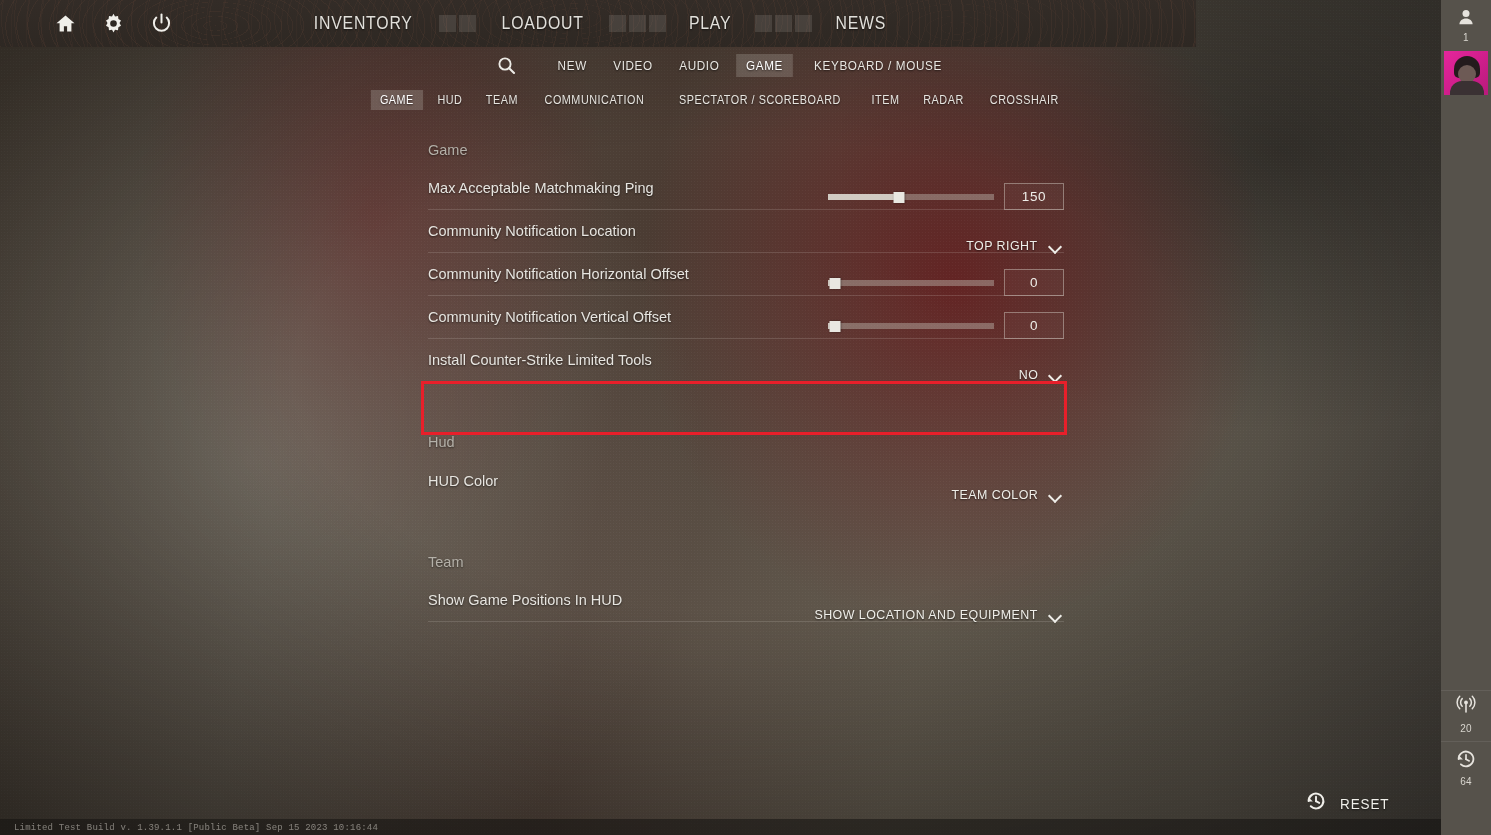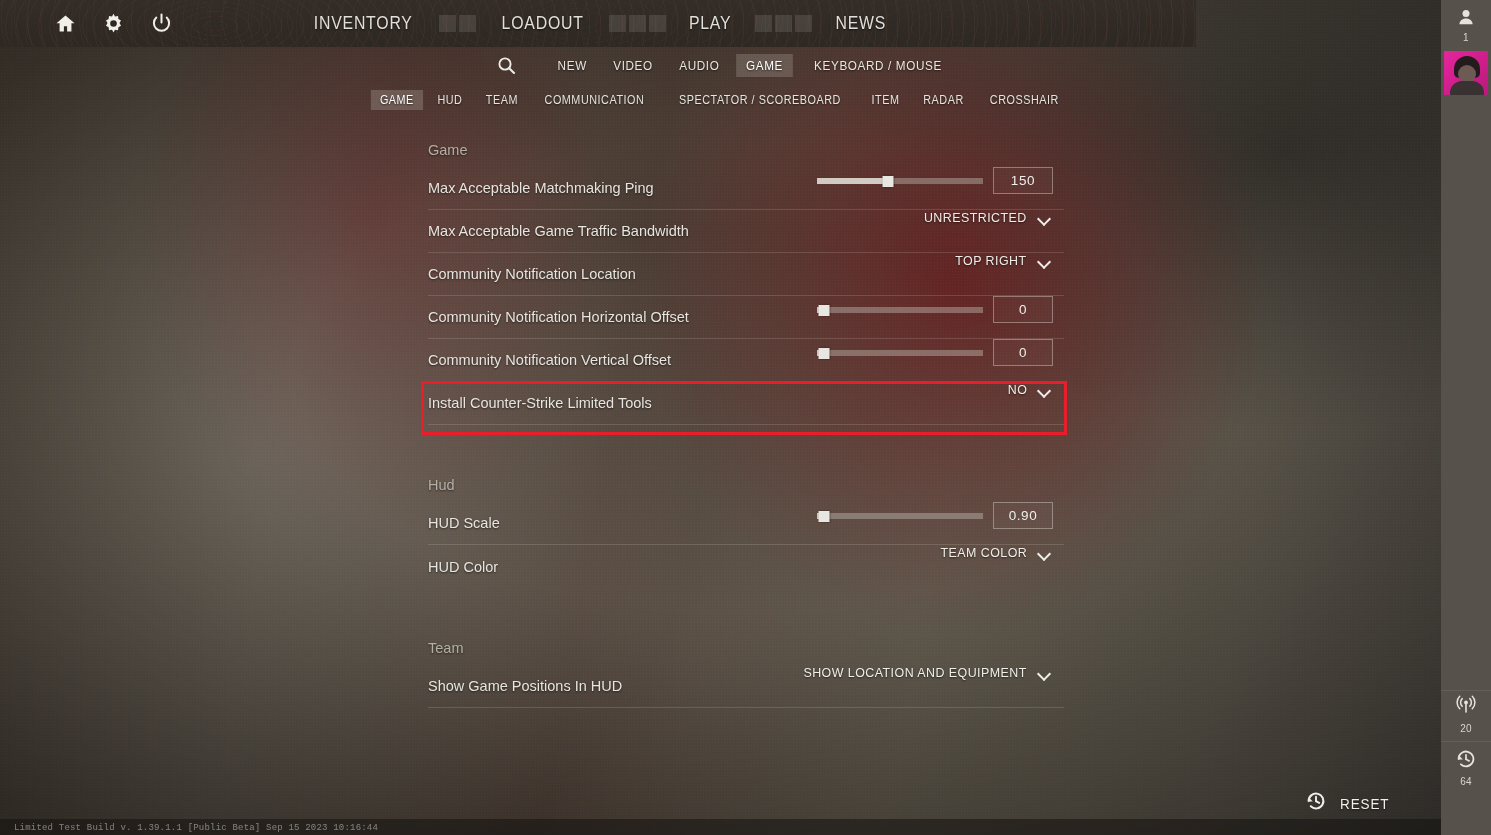--- a/index.html
+++ b/index.html
@@ -96,21 +96,21 @@
   }
   .row {
     position:relative; height:43px; display:flex; align-items:center;
     border-bottom:1px solid rgba(225,222,214,.17);
   }
   .row.noline { border-bottom:none; }
   .row-label {
     font-size:14.5px; color:#e7e5e0; flex:0 0 auto;
     text-shadow:0 1px 2px rgba(0,0,0,.55);
   }
-  .row-ctl { position:absolute; right:11px; top:0; height:43px; display:flex; align-items:flex-start; gap:0; }
+  .row-ctl { position:absolute; right:0; top:0; height:43px; display:flex; align-items:flex-end; gap:0; }
 
   .dd { display:flex; align-items:center; gap:11px; cursor:pointer; padding-right:2px; }
   .dd-val {
     font-size:13.5px; letter-spacing:.5px; color:#efeee9;
     font-family:"Liberation Sans Narrow","Liberation Sans",sans-serif;
     transform:scaleX(.92); transform-origin:right center;
     text-shadow:0 1px 2px rgba(0,0,0,.55);
   }
   .chev { width:13px; height:8px; position:relative; }
   .chev:before {
@@ -267,29 +267,20 @@
         <div class="slider">
           <div class="slider-track"></div>
           <div class="slider-fill" style="width:43%"></div>
           <div class="slider-knob" style="left:43%"></div>
         </div>
         <div class="valbox">150</div>
       </div>
     </div>
   </div>
 
-  <div class="row">
-    <div class="row-label">Max Acceptable Game Traffic Bandwidth</div>
-    <div class="row-ctl">
-      <div class="dd">
-        <span class="dd-val">UNRESTRICTED</span>
-        <span class="chev"></span>
-      </div>
-    </div>
-  </div>
 
   <div class="row">
     <div class="row-label">Community Notification Location</div>
     <div class="row-ctl">
       <div class="dd">
         <span class="dd-val">TOP RIGHT</span>
         <span class="chev"></span>
       </div>
     </div>
   </div>
@@ -328,33 +319,20 @@
     <div class="row-ctl">
       <div class="dd">
         <span class="dd-val">NO</span>
         <span class="chev"></span>
       </div>
     </div>
   </div>
 
   <div class="section-title" style="margin-top:52px;">Hud</div>
 
-  <div class="row">
-    <div class="row-label">HUD Scale</div>
-    <div class="row-ctl">
-      <div class="slider-wrap">
-        <div class="slider">
-          <div class="slider-track"></div>
-          <div class="slider-fill" style="width:3%"></div>
-          <div class="slider-knob" style="left:4%"></div>
-        </div>
-        <div class="valbox">0.90</div>
-      </div>
-    </div>
-  </div>
 
   <div class="row noline">
     <div class="row-label">HUD Color</div>
     <div class="row-ctl">
       <div class="dd">
         <span class="dd-val">TEAM COLOR</span>
         <span class="chev"></span>
       </div>
     </div>
   </div>

